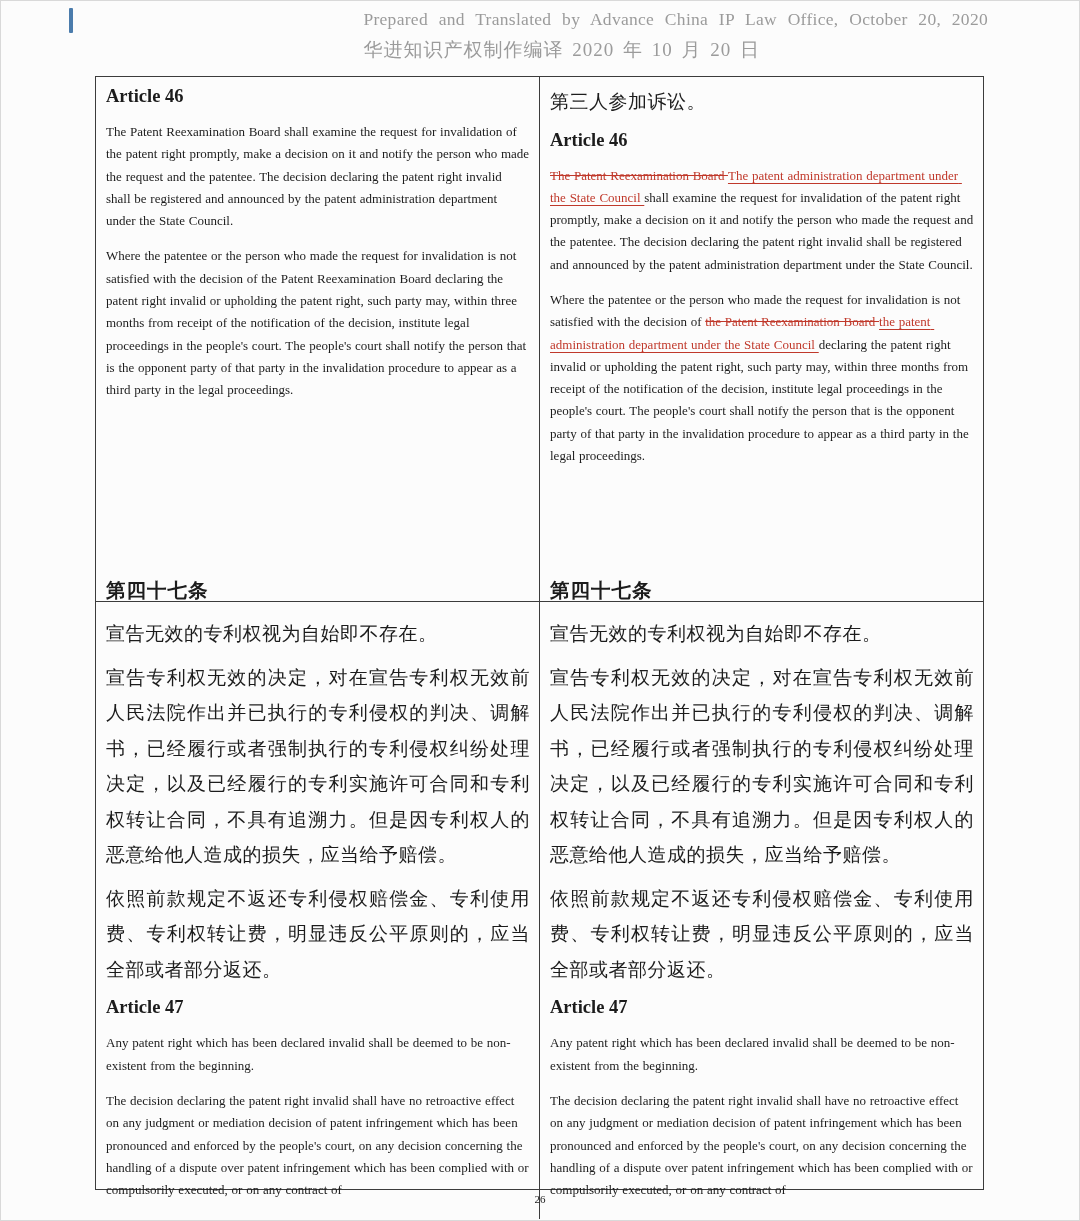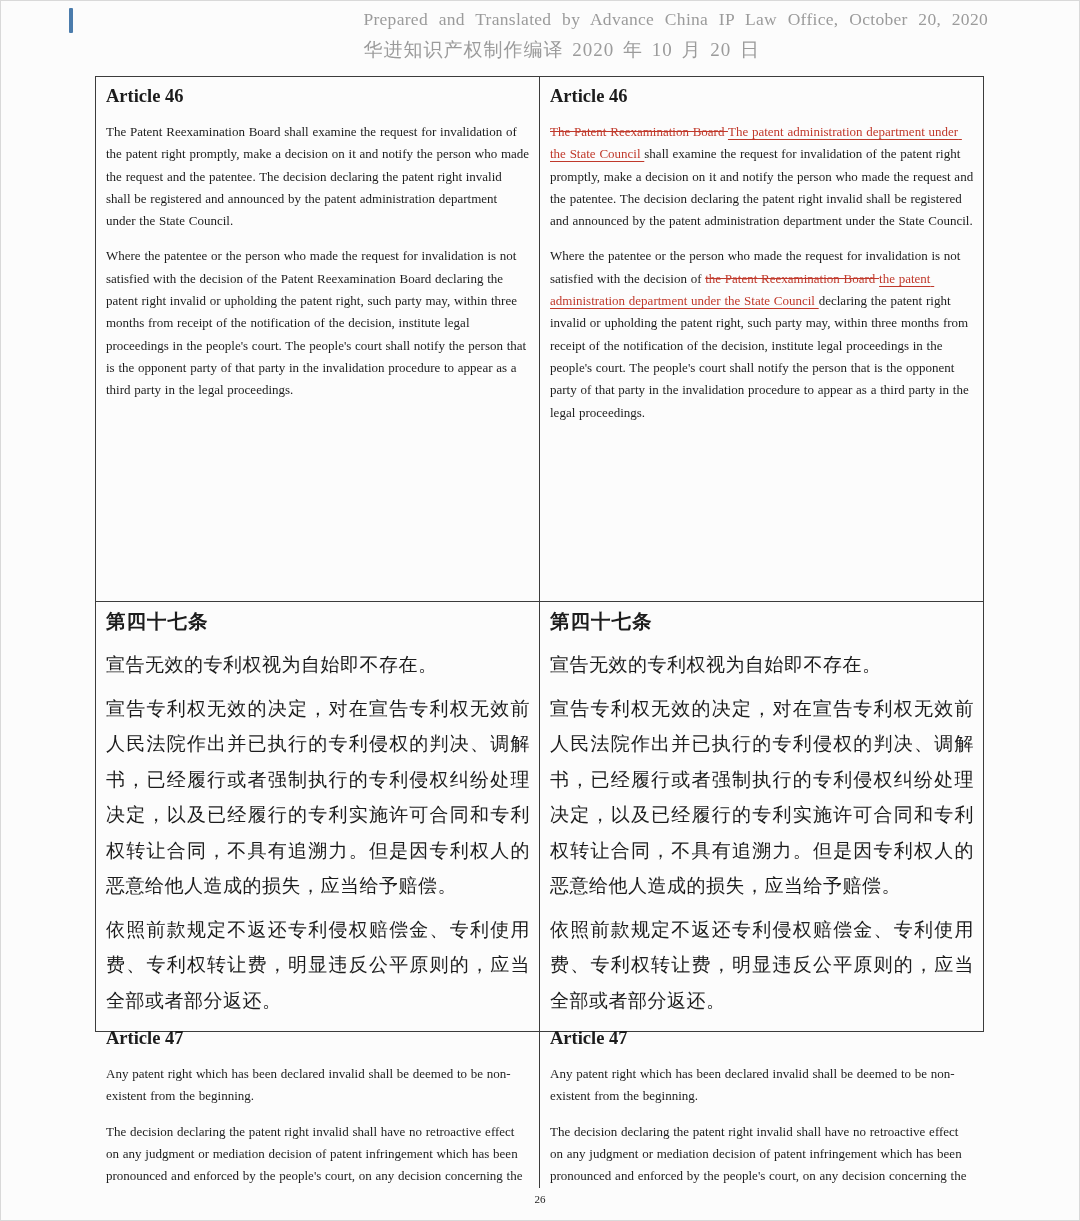--- a/index.html
+++ b/index.html
@@ -16,28 +16,28 @@
     position:absolute;left:69px;top:8px;width:4px;height:25px;
     background:var(--marker-blue,#4b7cac);border-radius:1px;display:block;
   }
   .header{
     position:absolute;top:9px;right:92px;
     color:var(--header-gray,#9b9b9b);
   }
   .header .h-en{font-size:17.5px;word-spacing:6px;letter-spacing:.3px;}
   .header .h-zh{font-size:19px;word-spacing:3px;margin-top:7px;letter-spacing:1px;}
   .doc-table{
-    position:absolute;left:95px;top:76px;width:889px;height:956px;
+    position:absolute;left:95px;top:76px;width:889px;height:1114px;
     border:1.5px solid var(--border-gray,#3c3c3c);
     box-sizing:border-box;
     display:flex;flex-direction:column;
   }
   .t-row{display:flex;flex:0 0 auto;box-sizing:border-box;}
   .t-row:nth-child(1){height:524px;}
-  .t-row:nth-child(2){height:587px;border-top:1.5px solid var(--border-gray,#3c3c3c);}
+  .t-row:nth-child(2){height:587px;border-top:1.5px solid var(--border-gray,#3c3c3c);align-items:center;}
   .t-cell{
     flex:1 1 0;box-sizing:border-box;overflow:hidden;
     padding:7px 9px 4px 10px;
   }
   .t-cell.right{border-left:1.5px solid var(--border-gray,#3c3c3c);}
   .blk{margin:0 0 14px 0;}
   .blk:last-child{margin-bottom:0;}
   .heading{font-weight:bold;}
   .heading.en{font-size:18.5px;line-height:24px;margin-bottom:13px;}
   .heading.zh{font-size:19.5px;line-height:26px;margin-bottom:12px;letter-spacing:1px;}
@@ -62,20 +62,21 @@
   </div>
 
   <div class="doc-table" id="doc-table">
       <div class="t-row">
         <div class="t-cell">
           <div class="blk heading en"><span class="run n">Article 46</span></div>
           <div class="blk para en"><span class="run n">The Patent Reexamination Board shall examine the request for invalidation of the patent right promptly, make a decision on it and notify the person who made the request and the patentee. The decision declaring the patent right invalid shall be registered and announced by the patent administration department under the State Council.</span></div>
           <div class="blk para en"><span class="run n">Where the patentee or the person who made the request for invalidation is not satisfied with the decision of the Patent Reexamination Board declaring the patent right invalid or upholding the patent right, such party may, within three months from receipt of the notification of the decision, institute legal proceedings in the people's court. The people's court shall notify the person that is the opponent party of that party in the invalidation procedure to appear as a third party in the legal proceedings.</span></div>
         </div>
         <div class="t-cell right">
+          <div class="blk para zh"><span class="run n">第三人参加诉讼。</span></div>
           <div class="blk heading en"><span class="run n">Article 46</span></div>
           <div class="blk para en"><span class="run del">The Patent Reexamination Board </span><span class="run ins">The patent administration department under the State Council </span><span class="run n">shall examine the request for invalidation of the patent right promptly, make a decision on it and notify the person who made the request and the patentee. The decision declaring the patent right invalid shall be registered and announced by the patent administration department under the State Council.</span></div>
           <div class="blk para en"><span class="run n">Where the patentee or the person who made the request for invalidation is not satisfied with the decision of </span><span class="run del">the Patent Reexamination Board </span><span class="run ins">the patent administration department under the State Council </span><span class="run n">declaring the patent right invalid or upholding the patent right, such party may, within three months from receipt of the notification of the decision, institute legal proceedings in the people's court. The people's court shall notify the person that is the opponent party of that party in the invalidation procedure to appear as a third party in the legal proceedings.</span></div>
         </div>
       </div>
       <div class="t-row">
         <div class="t-cell">
           <div class="blk heading zh"><span class="run n">第四十七条</span></div>
           <div class="blk para zh"><span class="run n">宣告无效的专利权视为自始即不存在。</span></div>
           <div class="blk para zh"><span class="run n">宣告专利权无效的决定，对在宣告专利权无效前人民法院作出并已执行的专利侵权的判决、调解书，已经履行或者强制执行的专利侵权纠纷处理决定，以及已经履行的专利实施许可合同和专利权转让合同，不具有追溯力。但是因专利权人的恶意给他人造成的损失，应当给予赔偿。</span></div>

